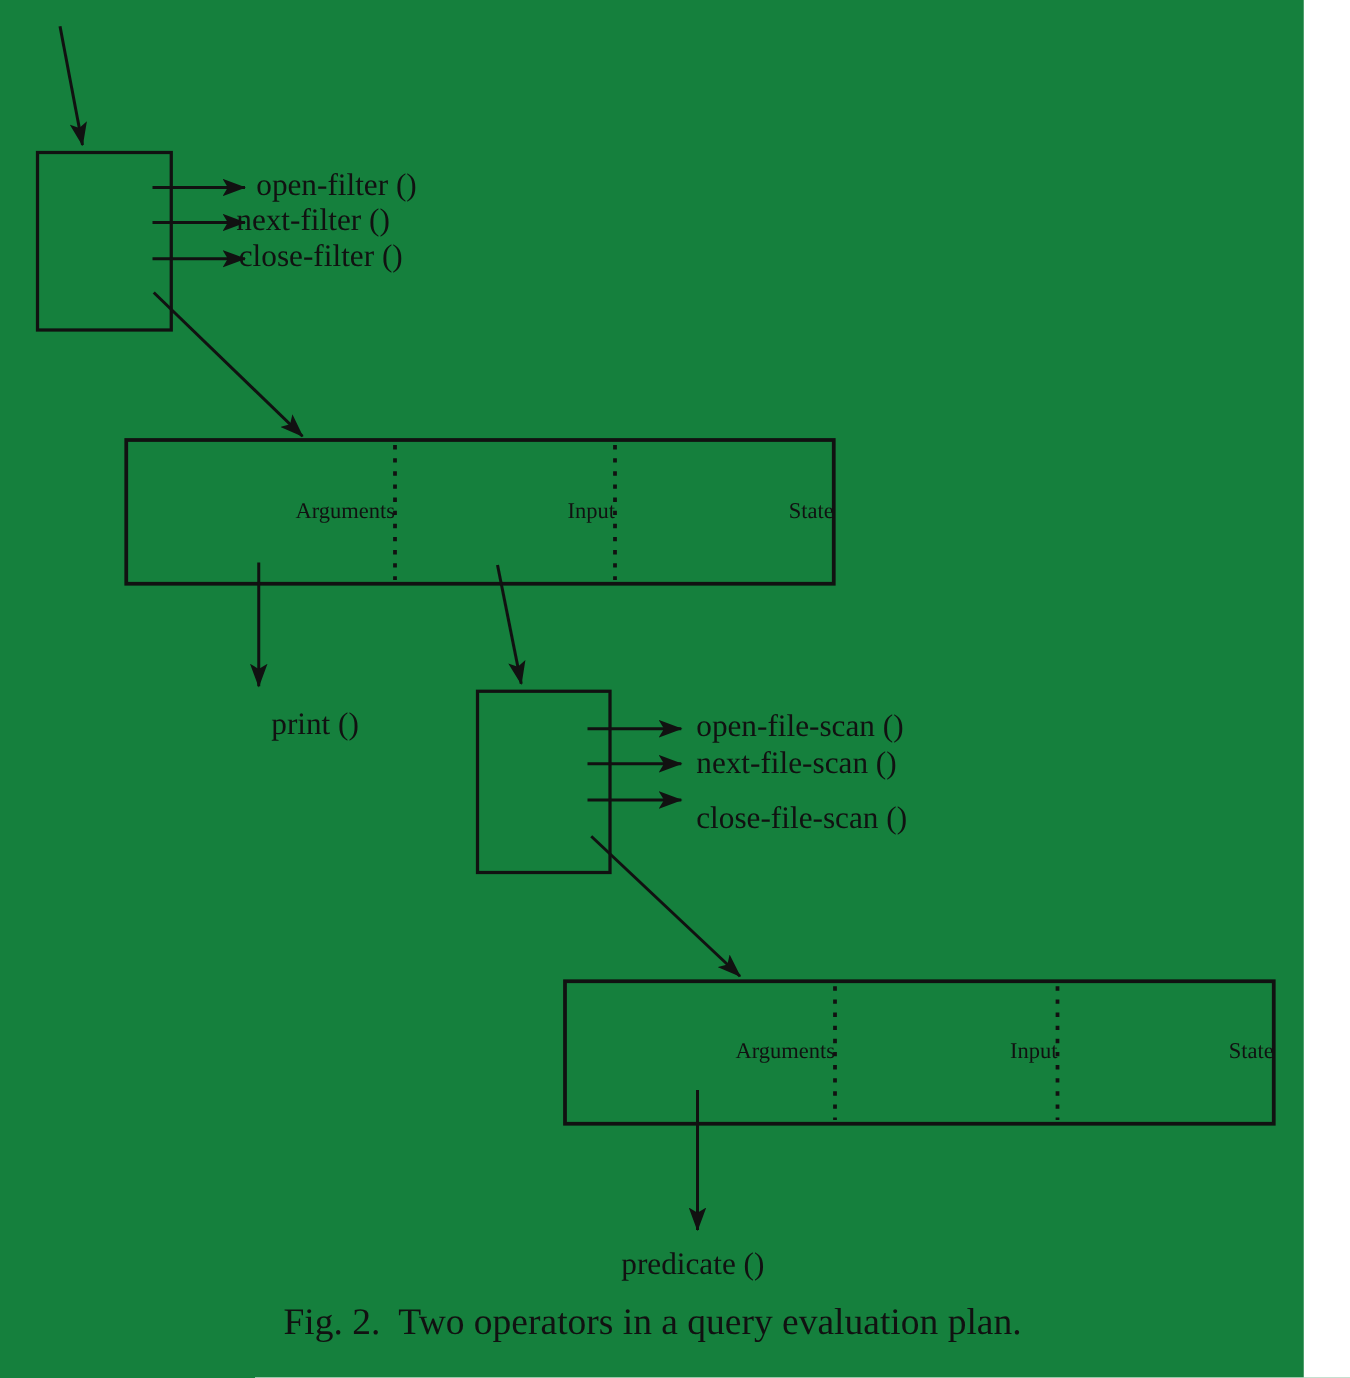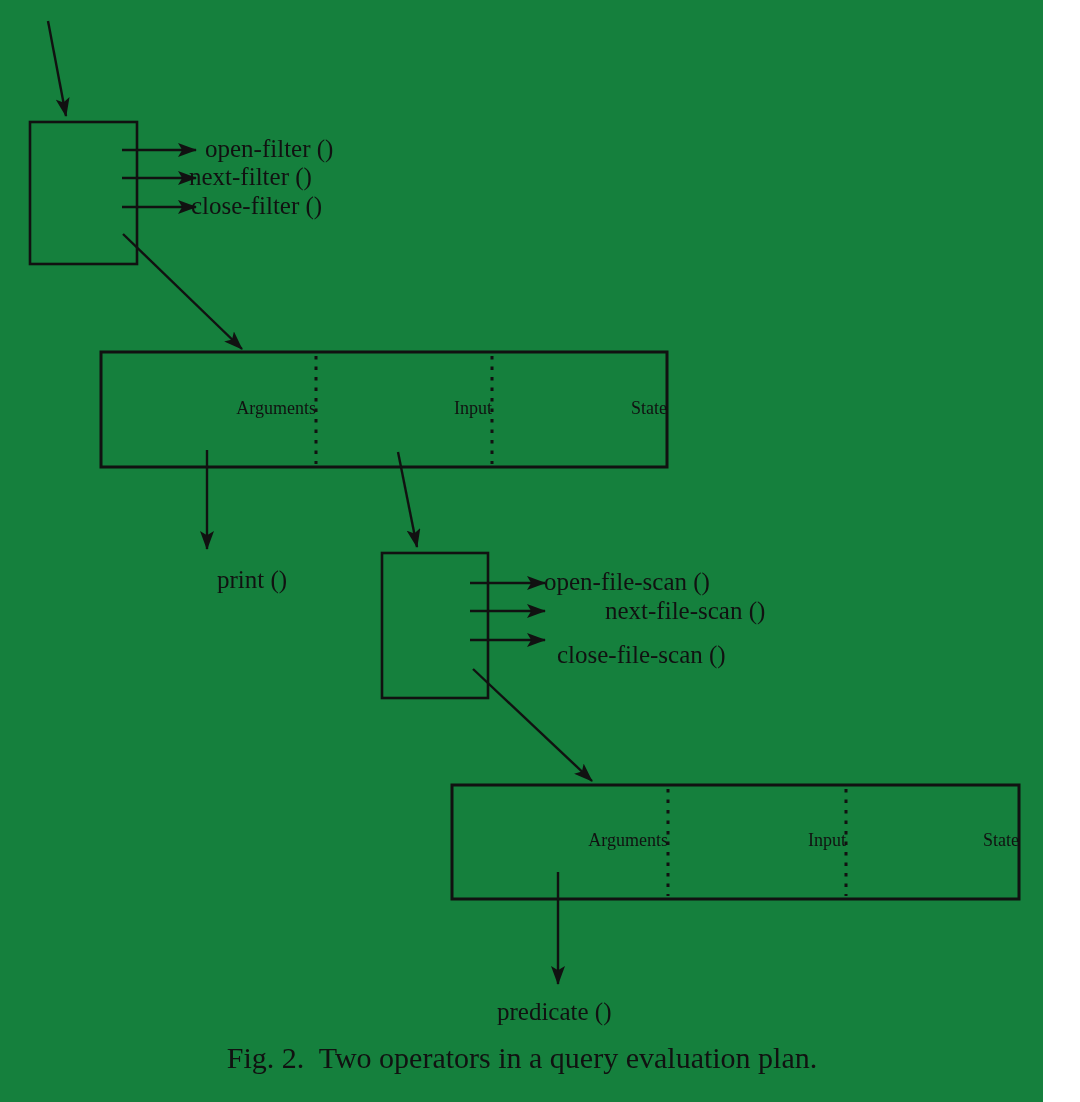--- a/index.html
+++ b/index.html
@@ -42,22 +42,22 @@
   
   .m1-0 { left: 205px; top: 135px; }
   .m1-1 { left: 189px; top: 163px; }
   .m1-2 { left: 191px; top: 192px; }
   
   .r1-arguments { left: 101px; top: 394px; width: 215px; }
   .r1-input     { left: 316px; top: 394px; width: 176px; }
   .r1-state     { left: 492px; top: 394px; width: 175px; }
   .print-lbl    { left: 169px; top: 566px; margin-left: 48px; }
   
-  .m2-0 { left: 544px; top: 568px; }
-  .m2-1 { left: 557px; top: 597px; margin-left: 48px; }
+  .m2-0 { left: 557px; top: 568px; }
+  .m2-1 { left: 557px; top: 597px; }
   .m2-2 { left: 557px; top: 626px; margin-top: 15px; }
   
   .r2-arguments { left: 452px; top: 826px; width: 216px; }
   .r2-input     { left: 668px; top: 826px; width: 178px; }
   .r2-state     { left: 846px; top: 826px; width: 173px; }
   .predicate-lbl { left: 497px; top: 998px; }
   .caption {
     left: 0px;
     top: 1041px;
     width: 1044px;

